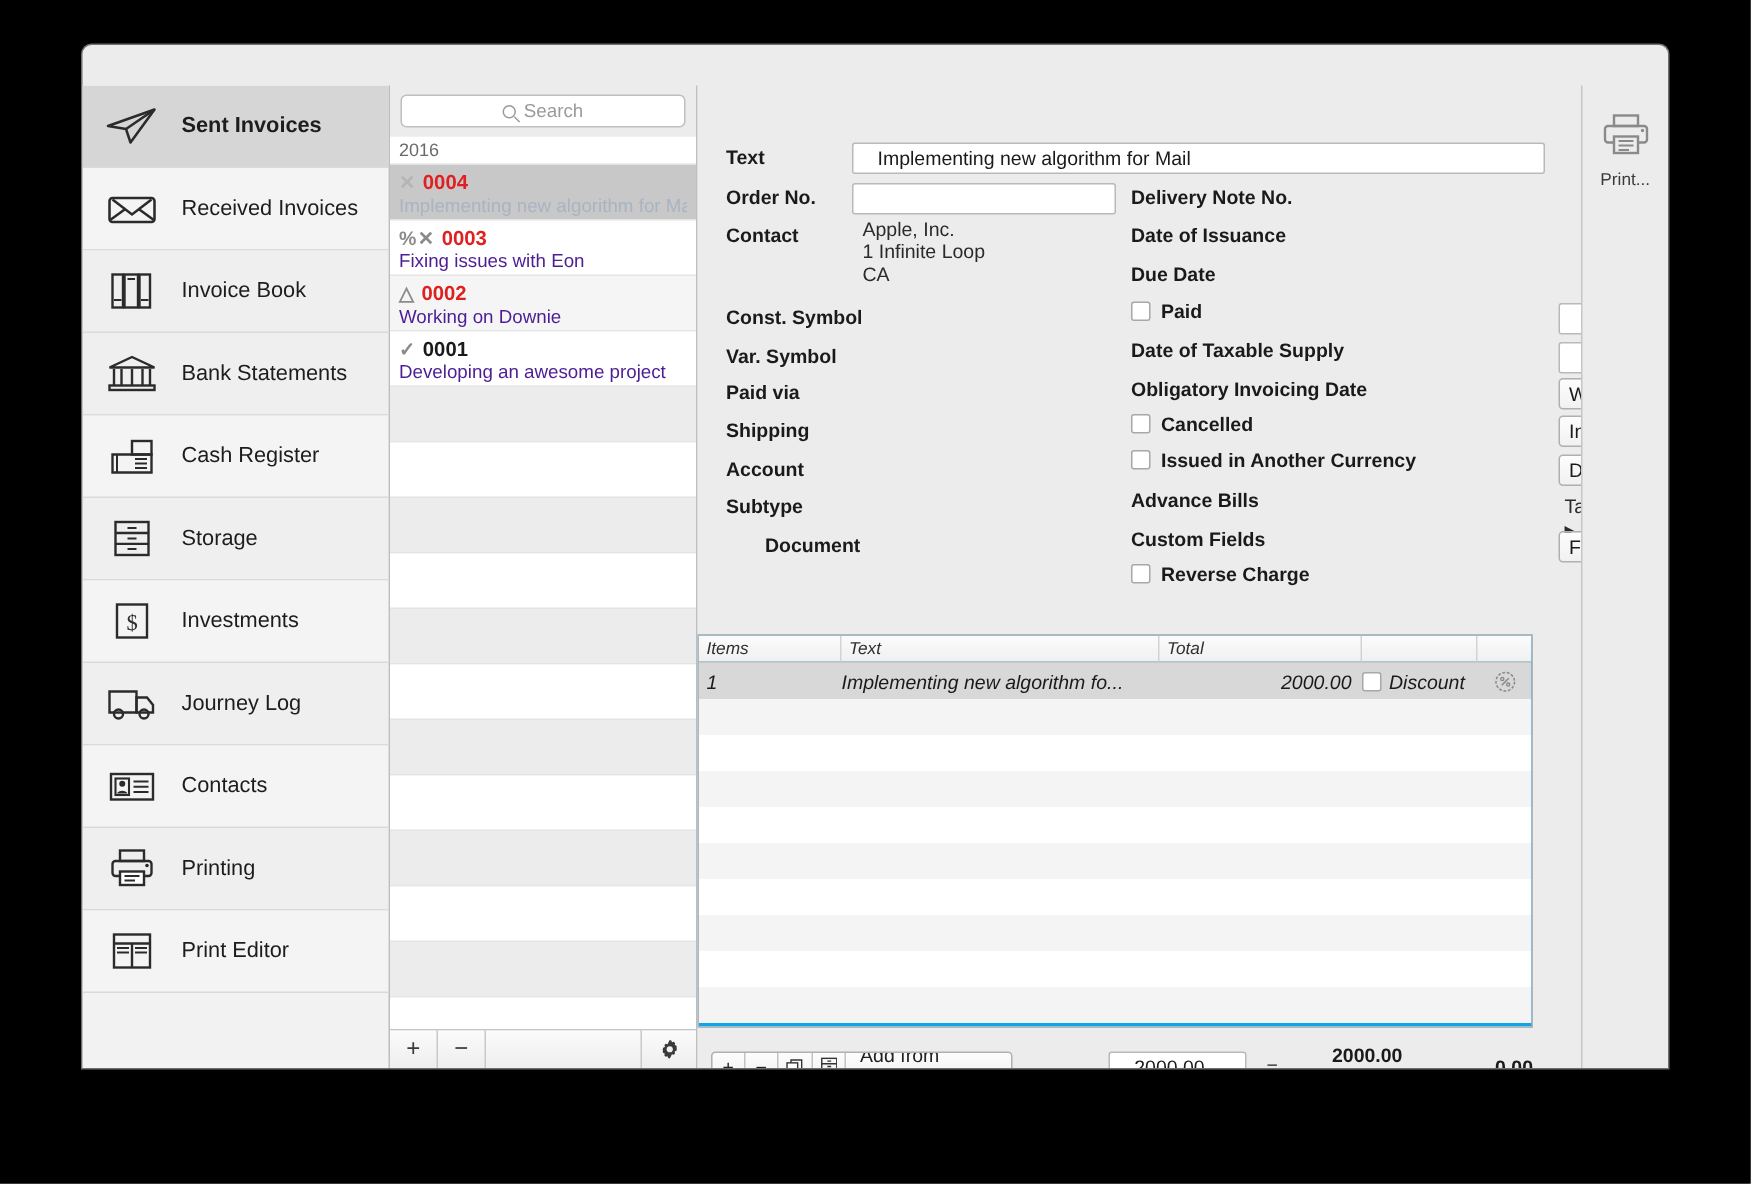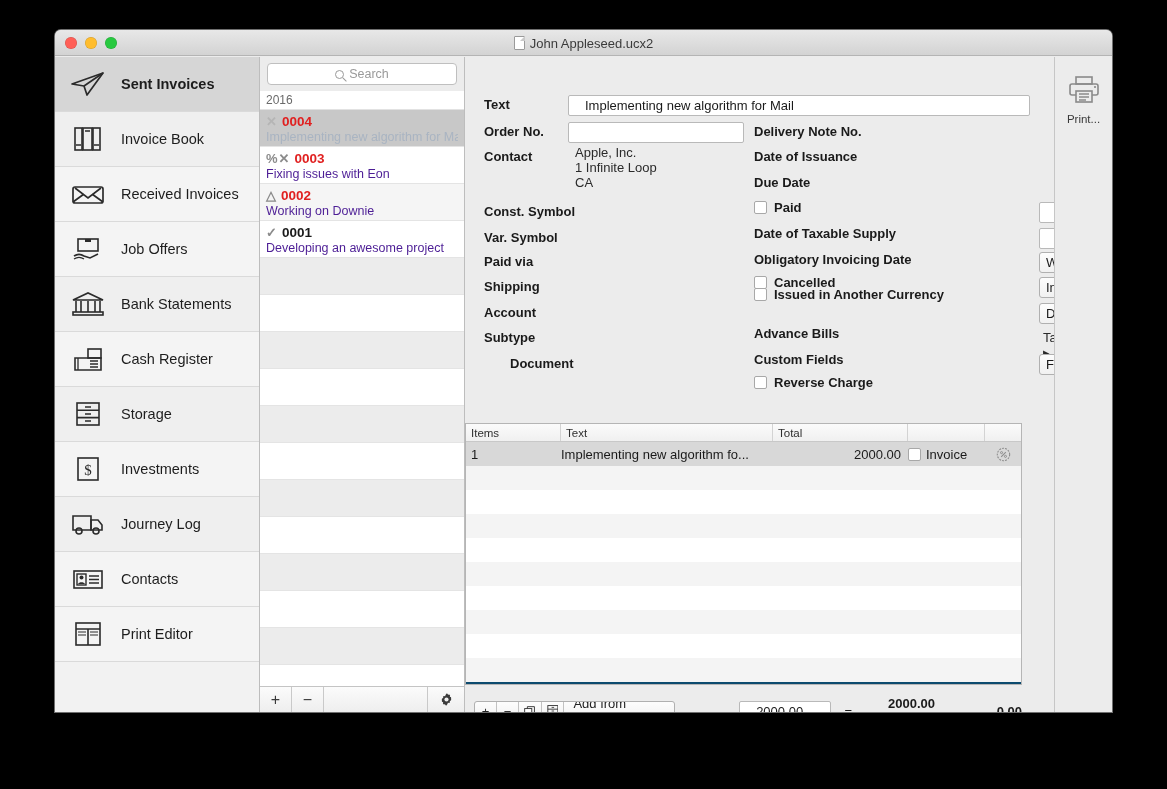--- a/index.html
+++ b/index.html
@@ -166,21 +166,21 @@
     width: 13px; height: 13px; background: #fff;
     border: 1px solid #a8a8a8; border-radius: 2px;
     display: inline-block; flex: 0 0 13px;
   }
 
   
   #itemstable {
     position: absolute;
     left: 478px; top: 393px; width: 557px; height: 262px;
     border: 1px solid #b5b5b5;
-    background: #0c4a6e; overflow: hidden;
+    background: #0ea5e9; overflow: hidden; font-style: italic;
   }
   #ithead {
     height: 18px; display: flex; align-items: stretch;
     background: linear-gradient(to bottom,#fbfbfb,#f0f0f0);
     border-bottom: 1px solid #c8c8c8;
     font-size: 11.5px; color: #2f2f2f;
   }
   #ithead > div { border-right: 1px solid #d3d3d3; padding-left: 5px; display: flex; align-items: center; }
   #ithead > div:last-child { border-right: none; }
   .itrow { height: 24px; display: flex; align-items: center; font-size: 13px; color: #1a1a1a;
@@ -210,77 +210,57 @@
     display: flex; flex-direction: column; align-items: center;
     padding-top: 18px; gap: 2px;
   }
   #printbar .plabel { font-size: 11.5px; color: #3a3a3a; }
 </style>
 </head>
 <body>
 
 <div id="window">
 
-  <div id="titlebar">
-    <div class="traffic close"></div>
-    <div class="traffic min"></div>
-    <div class="traffic max"></div>
-    <div id="title-wrap">
-      <span class="doc-glyph"></span>
-      <span>John Appleseed.ucx2</span>
-    </div>
-  </div>
 
   <div id="body">
 
     <div id="sidebar">
 
       <div class="side-item selected">
         <span class="side-icon">
           <svg width="36" height="26" viewBox="0 0 36 26">
               <path d="M2 13 L33 2 L17 24 L14 15 Z" fill="none" stroke="#2b2b2b" stroke-width="1.7" stroke-linejoin="round"></path>
               <path d="M14 15 L33 2" fill="none" stroke="#2b2b2b" stroke-width="1.7"></path>
             </svg>
         </span>
         <span class="side-label">Sent Invoices</span>
+      </div>
+
+      <div class="side-item">
+        <span class="side-icon">
+          <svg width="36" height="26" viewBox="0 0 36 26">
+              <rect x="3" y="6" width="30" height="16" rx="2" fill="none" stroke="#2b2b2b" stroke-width="1.7"></rect>
+              <path d="M3 21 L14 13 M33 21 L22 13 M5 7 L18 17 L31 7" fill="none" stroke="#2b2b2b" stroke-width="1.7"></path>
+            </svg>
+        </span>
+        <span class="side-label">Received Invoices</span>
       </div>
 
       <div class="side-item alt">
         <span class="side-icon">
           <svg width="36" height="28" viewBox="0 0 36 28">
               <rect x="5" y="3" width="7" height="22" fill="none" stroke="#2b2b2b" stroke-width="1.6"></rect>
               <rect x="13" y="3" width="9" height="22" fill="none" stroke="#2b2b2b" stroke-width="1.6"></rect>
               <rect x="23" y="3" width="7" height="22" fill="none" stroke="#2b2b2b" stroke-width="1.6"></rect>
               <path d="M6 20h5M24 20h5M15 6h5" stroke="#2b2b2b" stroke-width="1.4"></path>
             </svg>
         </span>
         <span class="side-label">Invoice Book</span>
       </div>
 
-      <div class="side-item">
-        <span class="side-icon">
-          <svg width="36" height="26" viewBox="0 0 36 26">
-              <rect x="3" y="6" width="30" height="16" rx="2" fill="none" stroke="#2b2b2b" stroke-width="1.7"></rect>
-              <path d="M3 21 L14 13 M33 21 L22 13 M5 7 L18 17 L31 7" fill="none" stroke="#2b2b2b" stroke-width="1.7"></path>
-            </svg>
-        </span>
-        <span class="side-label">Received Invoices</span>
-      </div>
-
-      <div class="side-item">
-        <span class="side-icon">
-          <svg width="36" height="28" viewBox="0 0 36 28">
-              <rect x="8" y="4" width="20" height="12" fill="none" stroke="#2b2b2b" stroke-width="1.6"></rect>
-              <rect x="15" y="4" width="6" height="3" fill="#2b2b2b"></rect>
-              <path d="M4 21c3-2 7-2 10 0l6 2 8-4" fill="none" stroke="#2b2b2b" stroke-width="1.6"></path>
-              <path d="M4 24c3-2 7-2 10 0" fill="none" stroke="#2b2b2b" stroke-width="1.3"></path>
-            </svg>
-        </span>
-        <span class="side-label">Job Offers</span>
-      </div>
 
       <div class="side-item alt">
         <span class="side-icon">
           <svg width="36" height="28" viewBox="0 0 36 28">
               <path d="M3 10 L18 3 L33 10 Z" fill="none" stroke="#2b2b2b" stroke-width="1.6"></path>
               <path d="M6 11v11M11 11v11M18 11v11M25 11v11M30 11v11" stroke="#2b2b2b" stroke-width="1.6"></path>
               <rect x="3" y="22" width="30" height="3" fill="none" stroke="#2b2b2b" stroke-width="1.6"></rect>
             </svg>
         </span>
         <span class="side-label">Bank Statements</span>
@@ -336,20 +316,32 @@
               <rect x="4" y="6" width="28" height="17" fill="none" stroke="#2b2b2b" stroke-width="1.6"></rect>
               <rect x="7" y="9" width="9" height="11" fill="none" stroke="#2b2b2b" stroke-width="1.4"></rect>
               <circle cx="11.5" cy="12.5" r="2" fill="#2b2b2b"></circle>
               <path d="M8 19c1-2.5 6-2.5 7 0" fill="#2b2b2b"></path>
               <path d="M19 11h10M19 14.5h10M19 18h10" stroke="#2b2b2b" stroke-width="1.4"></path>
             </svg>
         </span>
         <span class="side-label">Contacts</span>
       </div>
 
+      <div class="side-item alt">
+        <span class="side-icon">
+          <svg width="36" height="28" viewBox="0 0 36 28">
+              <rect x="10" y="2" width="16" height="7" fill="none" stroke="#2b2b2b" stroke-width="1.6"></rect>
+              <rect x="5" y="9" width="26" height="10" rx="2" fill="none" stroke="#2b2b2b" stroke-width="1.6"></rect>
+              <rect x="10" y="16" width="16" height="9" fill="#fff" stroke="#2b2b2b" stroke-width="1.6"></rect>
+              <path d="M13 19h10M13 22h7" stroke="#2b2b2b" stroke-width="1.4"></path>
+              <circle cx="28" cy="12" r="1.2" fill="#2b2b2b"></circle>
+            </svg>
+        </span>
+        <span class="side-label">Printing</span>
+      </div>
 
       <div class="side-item">
         <span class="side-icon">
           <svg width="36" height="28" viewBox="0 0 36 28">
               <rect x="6" y="3" width="24" height="22" fill="none" stroke="#2b2b2b" stroke-width="1.6"></rect>
               <path d="M6 9h24M18 9v16" stroke="#2b2b2b" stroke-width="1.6"></path>
               <path d="M8 12h8M20 12h8M8 15h8M20 15h8" stroke="#2b2b2b" stroke-width="1.2"></path>
             </svg>
         </span>
         <span class="side-label">Print Editor</span>
@@ -526,21 +518,21 @@
 
       <div class="form-row" style="left:289px; top:195px;">
         <span class="lbl">Obligatory Invoicing Date</span>
       </div>
 
       <div class="form-row" style="left:289px; top:218px; gap:7px;">
         <span class="cbx"></span>
         <span class="lbl">Cancelled</span>
       </div>
 
-      <div class="form-row" style="left:289px; top:230px; gap:7px;">
+      <div class="form-row" style="left:289px; top:242px; gap:7px;">
         <span class="cbx"></span>
         <span class="lbl">Issued in Another Currency</span>
       </div>
 
       <div class="form-row" style="left:289px; top:269px;">
         <span class="lbl">Advance Bills</span>
       </div>
 
       <div class="form-row" style="left:289px; top:295px;">
         <span class="lbl">Custom Fields</span>
@@ -559,21 +551,21 @@
           <div style="width:77px;"></div>
           <div style="flex:1;"></div>
         </div>
 
         <div class="itrow sel">
           <div style="width:95px; padding-left:5px;">1</div>
           <div style="width:212px;">Implementing new algorithm fo...</div>
           <div style="width:135px; text-align:right; padding-right:7px;">2000.00</div>
           <div style="width:77px; display:flex; align-items:center; gap:5px;">
             <span class="cbx"></span>
-            <span>Invoice</span>
+            <span>Discount</span>
           </div>
           <div style="flex:1; display:flex; align-items:center; justify-content:center;">
             <svg width="15" height="15" viewBox="0 0 16 16">
                 <circle cx="8" cy="8" r="6.6" fill="none" stroke="#8a8a8a" stroke-width="1.1" stroke-dasharray="2 1.2"></circle>
                 <path d="M5.5 10.5L10.5 5.5" stroke="#8a8a8a" stroke-width="1.1"></path>
                 <circle cx="5.9" cy="6" r="1.1" fill="none" stroke="#8a8a8a" stroke-width="1"></circle>
                 <circle cx="10.1" cy="10" r="1.1" fill="none" stroke="#8a8a8a" stroke-width="1"></circle>
               </svg>
           </div>
         </div>

